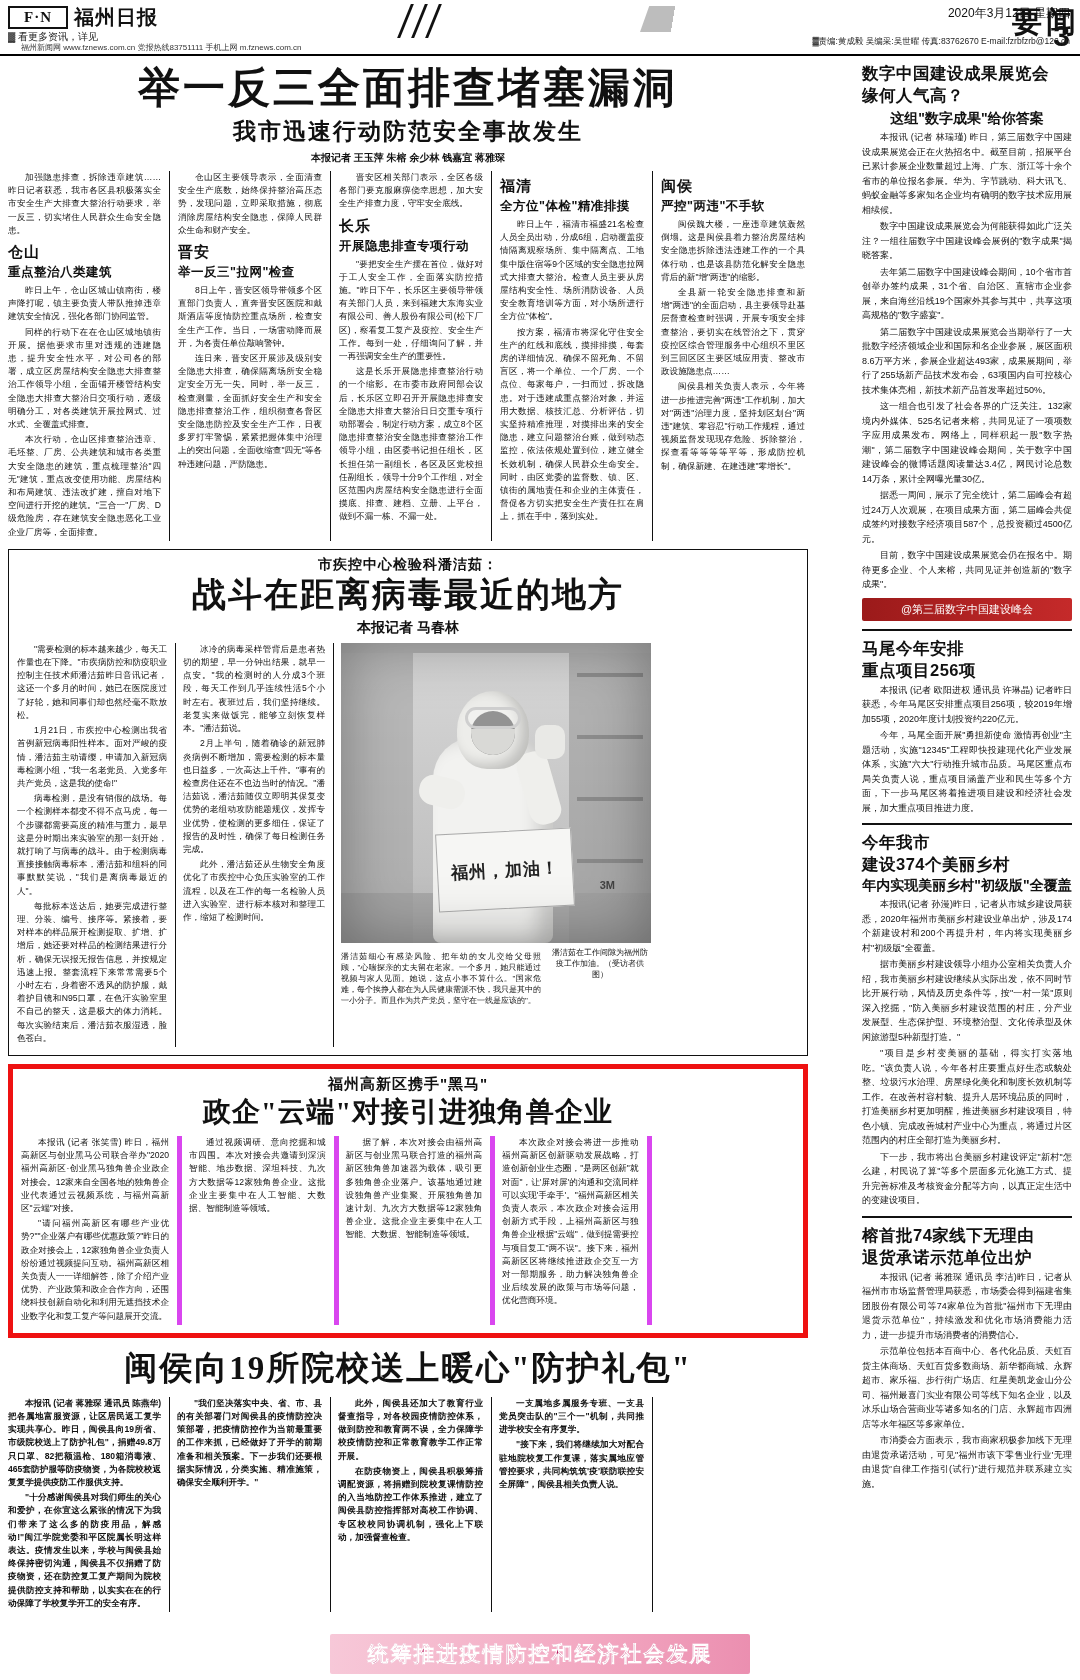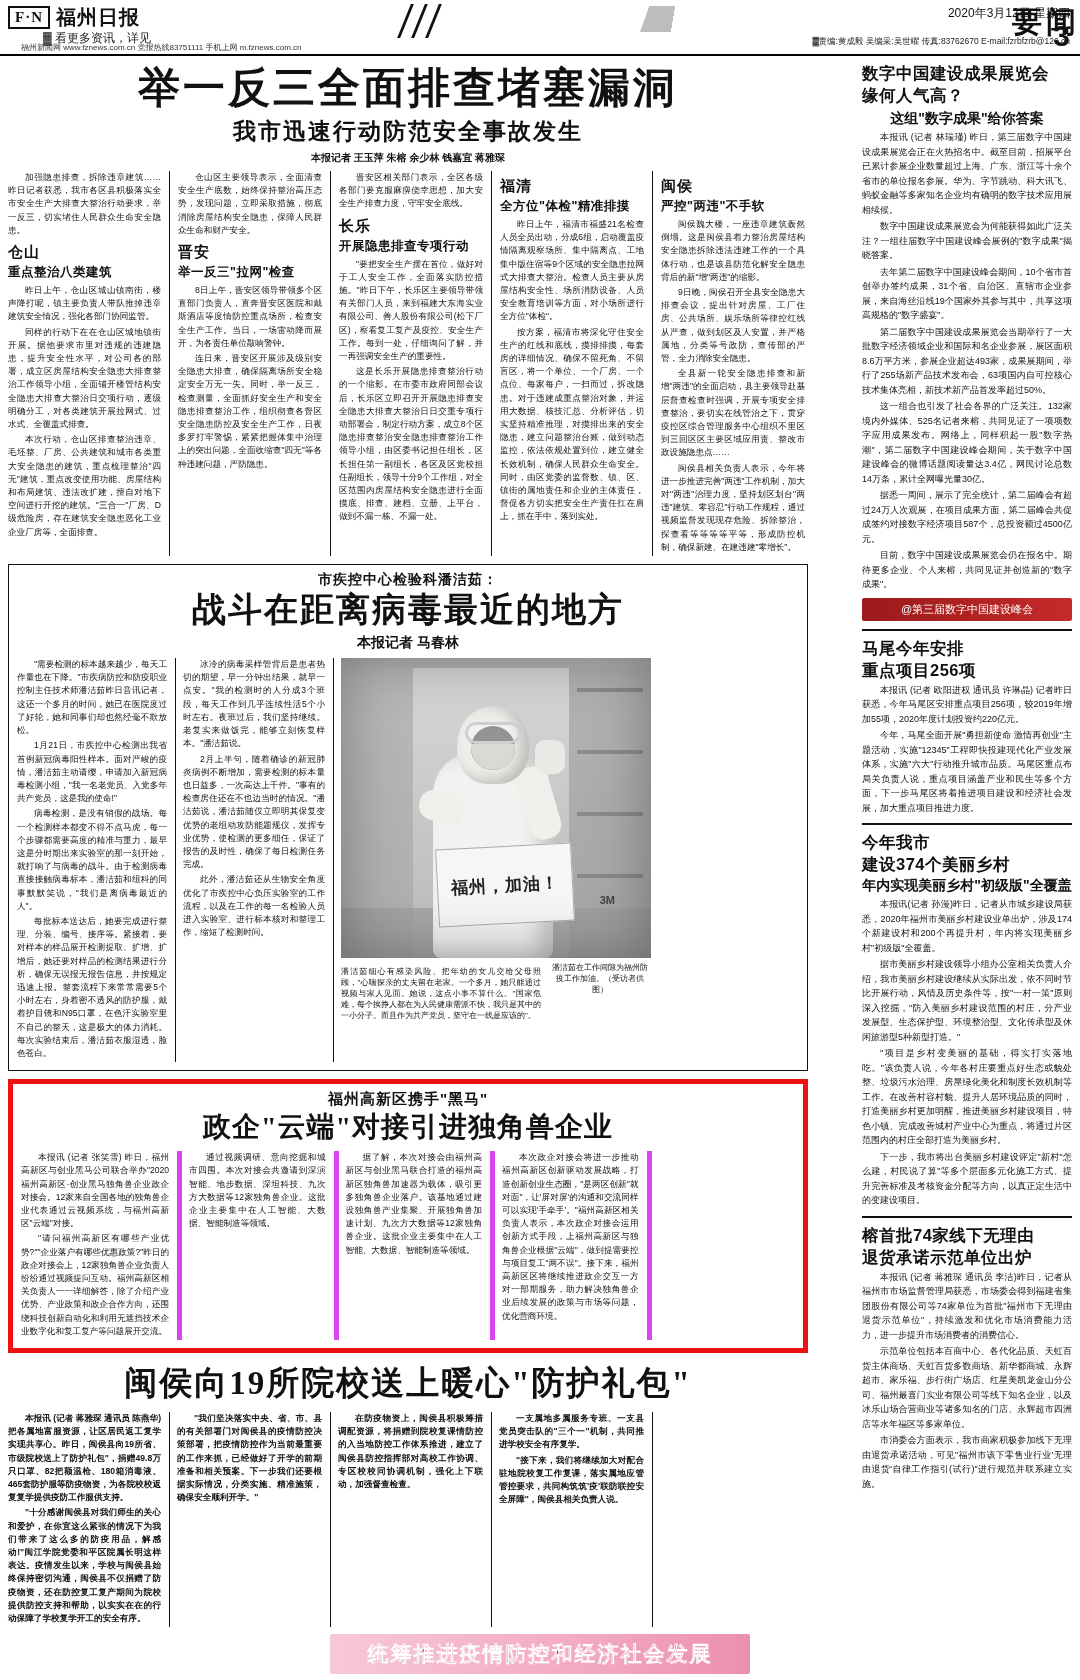--- a/index.html
+++ b/index.html
@@ -11,25 +11,25 @@
     color:#111;
     position:relative;
     overflow:hidden;
   }
   .page { position:relative; width:1080px; height:1680px; }
 
   
   .masthead { position:relative; height:56px; border-bottom:2px solid #000; }
   .logo-box { position:absolute; left:8px; top:4px; display:flex; align-items:center; gap:6px; }
   .logo-fn {
-    border:2px solid #111; padding:1px 5px; font-weight:bold; font-size:15px;
+    border:2px solid #111; padding:1px 14px; font-weight:bold; font-size:15px;
     letter-spacing:1px; font-family:"Liberation Serif", serif;
   }
   .logo-cn { font-size:20px; font-weight:bold; letter-spacing:1px; }
-  .logo-sub { position:absolute; left:8px; top:30px; font-size:12px; color:#222;margin-left:35px; }
+  .logo-sub { position:absolute; left:8px; top:30px; font-size:10px; color:#222; }
   .logo-sub2 { position:absolute; left:8px; top:42px; font-size:8px; color:#333;margin-left:13px; }
   .masthead-center {
     position:absolute; left:0; right:0; top:2px; text-align:right;
   }
   .yaowen {
     font-size:30px; font-weight:bold; letter-spacing:4px;
     font-family:"Liberation Serif", serif;
     display:inline-block; position:relative;
   }
   .slash-left { position:absolute; left:404px; top:4px; width:52px; height:30px; }
@@ -290,21 +290,20 @@
           <div class="sec-title">福清</div>
           <div class="sec-sub">全方位"体检"精准排摸</div>
           <div class="p">昨日上午，福清市福盛21名检查人员全员出动，分成6组，启动覆盖疫情隔离观察场所、集中隔离点、工地集中版住宿等9个区域的安全隐患拉网式大排查大整治。检查人员主要从房屋结构安全性、场所消防设备、人员安全教育培训等方面，对小场所进行全方位"体检"。</div>
           <div class="p">按方案，福清市将深化守住安全生产的红线和底线，摸排排摸，每套房的详细情况、确保不留死角、不留盲区，将一个单位、一个厂房、一个点位、每家每户，一扫而过，拆改隐患。对于违建成重点整治对象，并运用大数据、核技汇总、分析评估，切实坚持精准推理，对摸排出来的安全隐患，建立问题整治台账，做到动态监控，依法依规处置到位，建立健全长效机制，确保人民群众生命安全。同时，由区党委的监督数、镇、区、镇街的属地责任和企业的主体责任，督促各方切实把安全生产责任扛在肩上，抓在手中，落到实处。</div>
         </div>
 
         <div class="col">
           <div class="sec-title">闽侯</div>
           <div class="sec-sub">严控"两违"不手软</div>
           <div class="p">闽侯魏大楼，一座违章建筑轰然倒塌。这是闽侯县着力整治房屋结构安全隐患拆除违法违建工作的一个具体行动，也是该县防范化解安全隐患背后的新"增"两违"的缩影。</div>
-          <div class="p">9日晚，闽侯召开全县安全隐患大排查会议，提出针对房屋、工厂住房、公共场所、娱乐场所等律控红线从严查，做到划区及人安置，并严格属地，分类等号政防，查传部的严管，全力消除安全隐患。</div>
           <div class="p">全县新一轮安全隐患排查和新增"两违"的全面启动，县主要领导赴基层督查检查时强调，开展专项安全排查整治，要切实在线管治之下，贯穿疫控区综合管理服务中心组织不里区到三回区区主要区域应用责、整改市政设施隐患点……</div>
           <div class="p">闽侯县相关负责人表示，今年将进一步推进完善"两违"工作机制，加大对"两违"治理力度，坚持划区划台"两违"建筑、零容忍"行动工作规程，通过视频监督发现现存危险、拆除整治，探查看等等等等平等，形成防控机制，确保新建、在建违建"零增长"。</div>
         </div>
       </div>
     </div>
 
     <div class="feature">
       <div class="feat-kicker">市疾控中心检验科潘洁茹：</div>
       <div class="feat-head">战斗在距离病毒最近的地方</div>
       <div class="feat-byline">本报记者 马春林</div>
@@ -384,20 +383,21 @@
       <div class="b-head">闽侯向19所院校送上暖心"防护礼包"</div>
       <div class="b-body">
         <div class="b-col">
           <div class="p">本报讯 (记者 蒋雅琛 通讯员 陈燕华) 把各属地富服资源，让区居民返工复学实现共享心。昨日，闽侯县向19所省、市级院校送上了防护礼包"，捐赠49.8万只口罩、82把额温枪、180箱消毒液、465套防护服等防疫物资，为各院校校返复复学提供疫防工作服供支持。</div>
           <div class="p">"十分感谢闽侯县对我们师生的关心和爱护，在你宜这么紧张的情况下为我们带来了这么多的防疫用品，解感动!"闽江学院党委和平区院属长明这样表达。疫情发生以来，学校与闽侯县始终保持密切沟通，闽侯县不仅捐赠了防疫物资，还在防控复工复产期间为院校提供防控支持和帮助，以实实在在的行动保障了学校复学开工的安全有序。</div>
         </div>
         <div class="b-col">
           <div class="p">"我们坚决落实中央、省、市、县的有关部署门对闽侯县的疫情防控决策部署，把疫情防控作为当前最重要的工作来抓，已经做好了开学的前期准备和相关预案。下一步我们还要根据实际情况，分类实施、精准施策，确保安全顺利开学。"</div>
         </div>
         <div class="b-col">
+          <div class="p">此外，闽侯县还加大了教育行业督查指导，对各校园疫情防控体系，做到防控和教育两不误，全力保障学校疫情防控和正常教育教学工作正常开展。</div>
           <div class="p">在防疫物资上，闽侯县积极筹措调配资源，将捐赠到院校复课情防控的入当地防控工作体系推进，建立了闽侯县防控指挥部对高校工作协调、专区校校同协调机制，强化上下联动，加强督查检查。</div>
         </div>
         <div class="b-col">
           <div class="p">一支属地多属服务专班、一支县党员突击队的"三个一"机制，共同推进学校安全有序复学。</div>
           <div class="p">"接下来，我们将继续加大对配合驻地院校复工作复课，落实属地应管管控要求，共同构筑筑'疫'联防联控安全屏障"，闽侯县相关负责人说。</div>
         </div>
         <div class="b-col"></div>
       </div>
     </div>
   </div>

